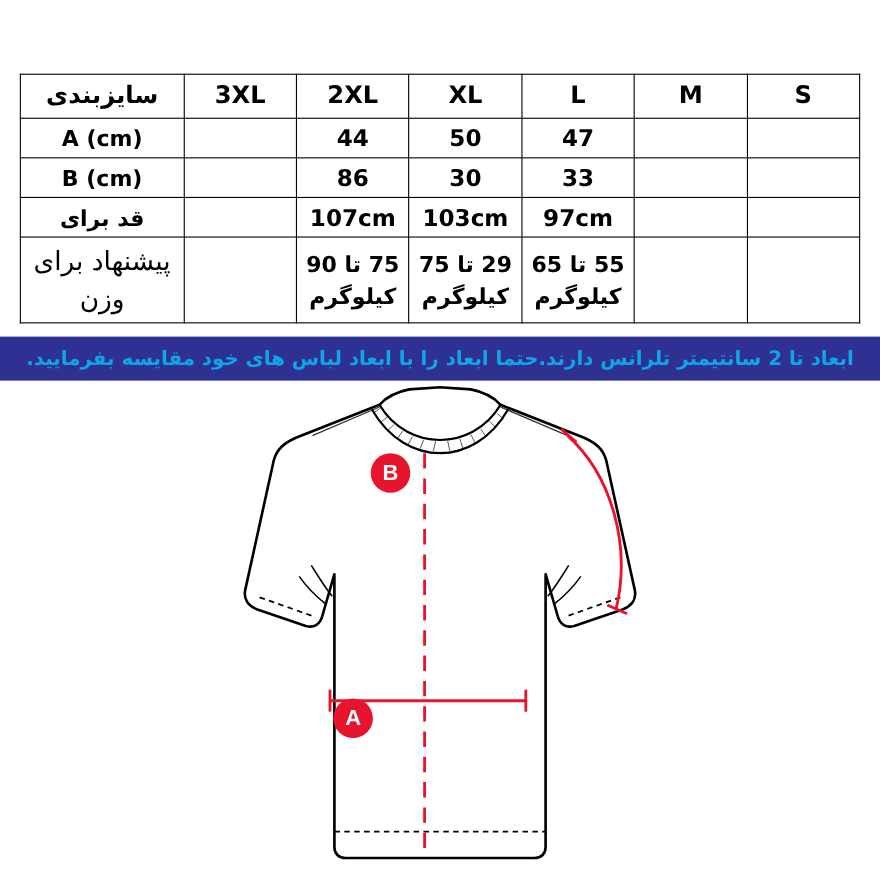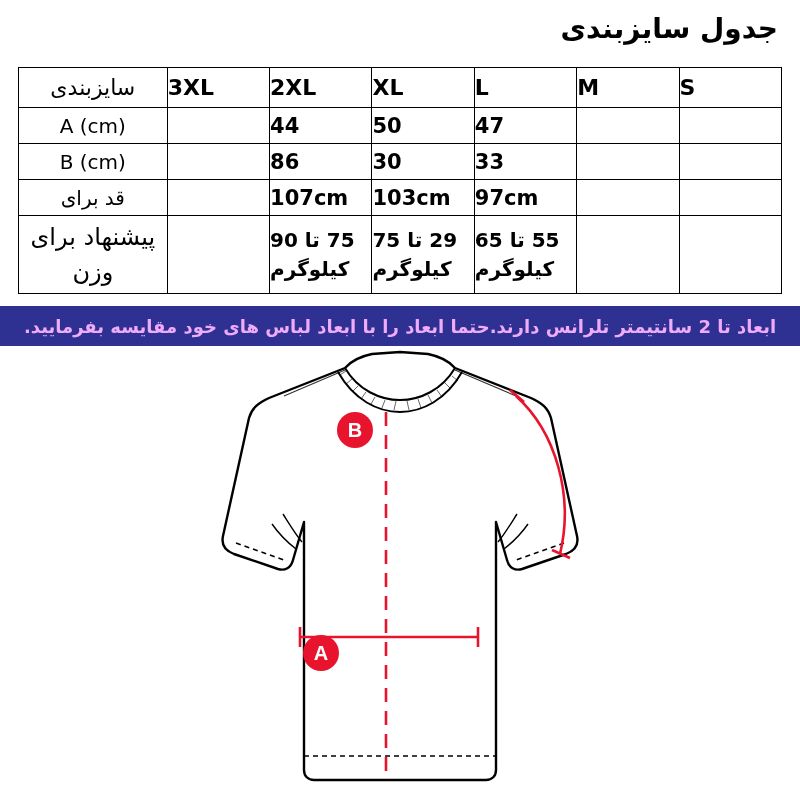--- a/index.html
+++ b/index.html
@@ -37,31 +37,31 @@
     position: absolute;
     top: 67px;
     left: 18px;
     width: 764px;
     border-collapse: collapse;
     table-layout: fixed;
     direction: rtl;
   }
   .size-table td, .size-table th {
     border: 1px solid #000000;
-    text-align: left;
+    text-align: center;
     vertical-align: middle;
     font-size: 21px;
     font-weight: bold;
     padding: 0;
     height: 36px;
     box-sizing: border-box;
   }
   .size-table .rowhead {
     font-size: 20px;
-    font-weight: normal;
+    font-weight: bold;
     text-align: center;
   }
   .size-table .header-row td {
     height: 40px;
     font-size: 22px;
   }
   .size-table .tall td {
     height: 78px;
     line-height: 1.45;
     font-size: 20px;
@@ -74,21 +74,21 @@
   .col-rowlabel { width: 148px; }
   .col-size { width: 102px; }
   
   .note-banner {
     position: absolute;
     top: 306px;
     left: 0;
     width: 800px;
     height: 40px;
     background: #2e3192;
-    color: #f0abfc;
+    color: #0ea5e9;
     display: flex;
     align-items: center;
     justify-content: center;
     font-size: 18px;
     font-weight: bold;
     direction: rtl;
     box-sizing: border-box;
     padding: 0 8px;
   }
   
@@ -114,21 +114,20 @@
     font-family: "Liberation Sans", sans-serif;
   }
   #badge-b { left: 337px; top: 66px; }
   #badge-a { left: 303px; top: 289px; }
 </style>
 </head>
 <body>
 
 <div class="page">
 
-  <div class="title">جدول سایزبندی</div>
 
   <table class="size-table">
     <colgroup>
       <col class="col-size">
         <col class="col-size">
         <col class="col-size">
       <col class="col-size">
         <col class="col-size">
         <col class="col-size">
       <col class="col-rowlabel">

